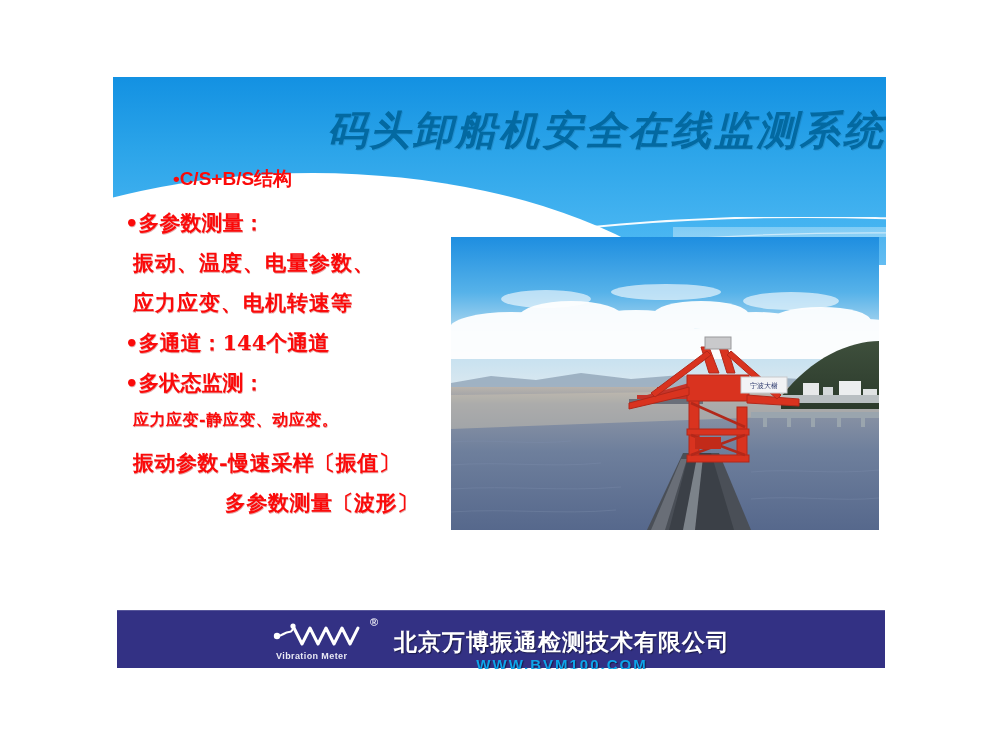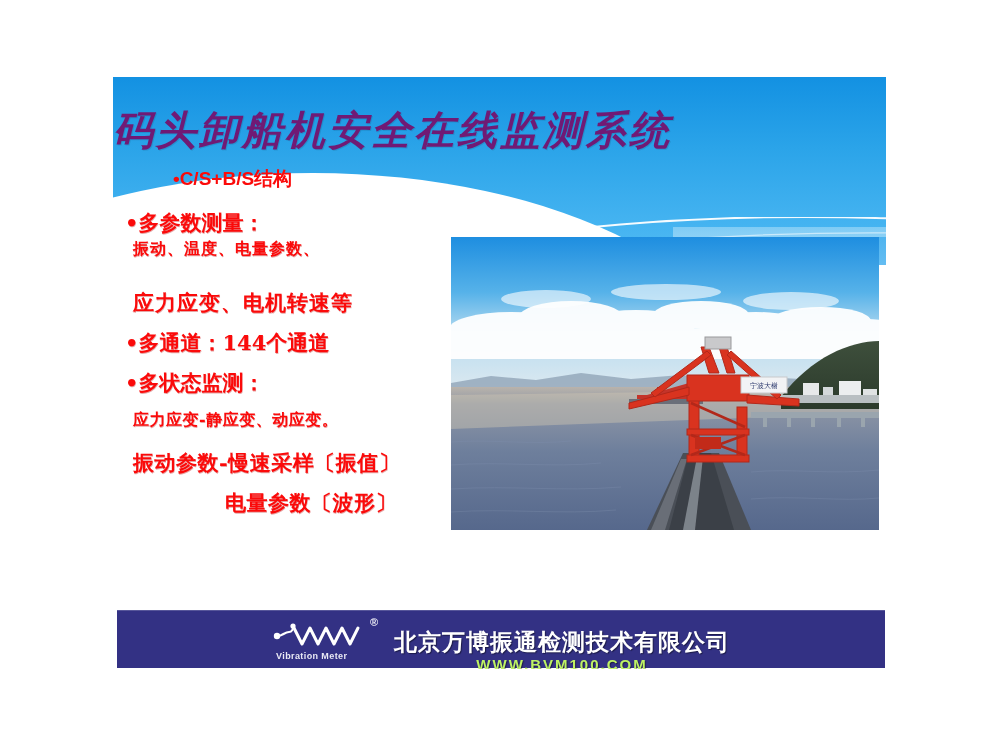--- a/index.html
+++ b/index.html
@@ -35,22 +35,22 @@
     position:absolute;left:-250px;top:96px;width:900px;height:420px;
     background:#ffffff;border-radius:50% 50% 0 0 / 56% 56% 0 0;
   }
   .swoosh-thin{
     position:absolute;left:270px;top:140px;width:520px;height:60px;
     overflow:hidden;pointer-events:none;
   }
 
   
   .title{
-    position:absolute;left:0;top:26px;width:886px;text-align:left;
-    color:#701a75;font-size:40px;font-weight:bold;letter-spacing:3px;
+    position:absolute;left:0;top:26px;width:773px;text-align:right;
+    color:#0369a1;font-size:40px;font-weight:bold;letter-spacing:3px;
     font-family:"DejaVu Serif","Liberation Serif",serif;
     font-style:italic;
     text-shadow:1px 1px 0 rgba(0,0,0,.10);
     white-space:nowrap;
   }
 
   
   .body-text{
     position:absolute;left:12px;top:92px;width:350px;
     color:#fb0a0a;
@@ -60,21 +60,21 @@
     white-space:nowrap;color:#fb0a0a;
     font-family:"DejaVu Serif","Liberation Serif",serif;
     text-shadow:0.5px 0.5px 0 rgba(180,0,0,.35);
   }
   .line.latin{
     font-family:"Liberation Sans","DejaVu Sans",sans-serif;
     font-weight:bold;font-style:normal;text-shadow:none;font-size:19px;margin-left:48px;
   }
   .l1{position:absolute;left:0;top:0;}
   .l2{position:absolute;left:0;top:43px;font-size:21px;}
-  .l3{position:absolute;left:8px;top:72px;font-size:16px;letter-spacing:1px;}
+  .l3{position:absolute;left:8px;top:83px;font-size:21px;letter-spacing:1px;}
   .l4{position:absolute;left:8px;top:123px;font-size:21px;letter-spacing:1px;}
   .l5{position:absolute;left:0;top:163px;font-size:21px;}
   .l6{position:absolute;left:0;top:203px;font-size:21px;text-align:center;}
   .l7{position:absolute;left:8px;top:243px;font-size:16px;letter-spacing:.5px;text-align:center;}
   .l8{position:absolute;left:8px;top:283px;font-size:21px;letter-spacing:.5px;}
   .l9{position:absolute;left:100px;top:323px;font-size:21px;letter-spacing:.5px;}
 
   
   .photo{
     position:absolute;left:338px;top:160px;width:428px;height:293px;
@@ -104,21 +104,21 @@
     font-weight:bold;
   }
   .company{display:flex;flex-direction:column;align-items:center;line-height:1;margin-top:24px;}
   .company-name{
     color:#ffffff;font-size:23px;font-weight:bold;letter-spacing:1px;
     font-family:"DejaVu Serif","Liberation Serif",serif;
     text-shadow:1px 1px 1px rgba(0,0,0,.45);
     white-space:nowrap;
   }
   .company-url{
-    margin-top:4px;color:#bef264;font-size:15px;font-weight:bold;
+    margin-top:4px;color:#0ea5e9;font-size:15px;font-weight:bold;
     letter-spacing:2px;
     font-family:"Liberation Sans","DejaVu Sans",sans-serif;
     text-shadow:1px 1px 1px rgba(0,0,0,.45);
   }
 </style>
 </head>
 <body>
 
 <div class="page">
   <div class="slide">
@@ -137,21 +137,21 @@
 
     <div class="body-text">
       <div class="line latin l1">•C/S+B/S结构</div>
       <div class="line l2">•多参数测量：</div>
       <div class="line l3">振动、温度、电量参数、</div>
       <div class="line l4">应力应变、电机转速等</div>
       <div class="line l5">•多通道：144个通道</div>
       <div class="line l6">•多状态监测：</div>
       <div class="line l7">应力应变-静应变、动应变。</div>
       <div class="line l8">振动参数-慢速采样〔振值〕</div>
-      <div class="line l9">电量参数〔波形〕</div>
+      <div class="line l9">多参数测量〔波形〕</div>
     </div>
 
     <div class="photo">
       <svg viewBox="0 0 428 293" preserveAspectRatio="none">
         <defs>
           <linearGradient id="skyG" x1="0" y1="0" x2="0" y2="1">
             <stop offset="0%" stop-color="#1e8ee0"></stop>
             <stop offset="35%" stop-color="#56b2e9"></stop>
             <stop offset="62%" stop-color="#b9dcf0"></stop>
             <stop offset="100%" stop-color="#dfeaf0"></stop>

